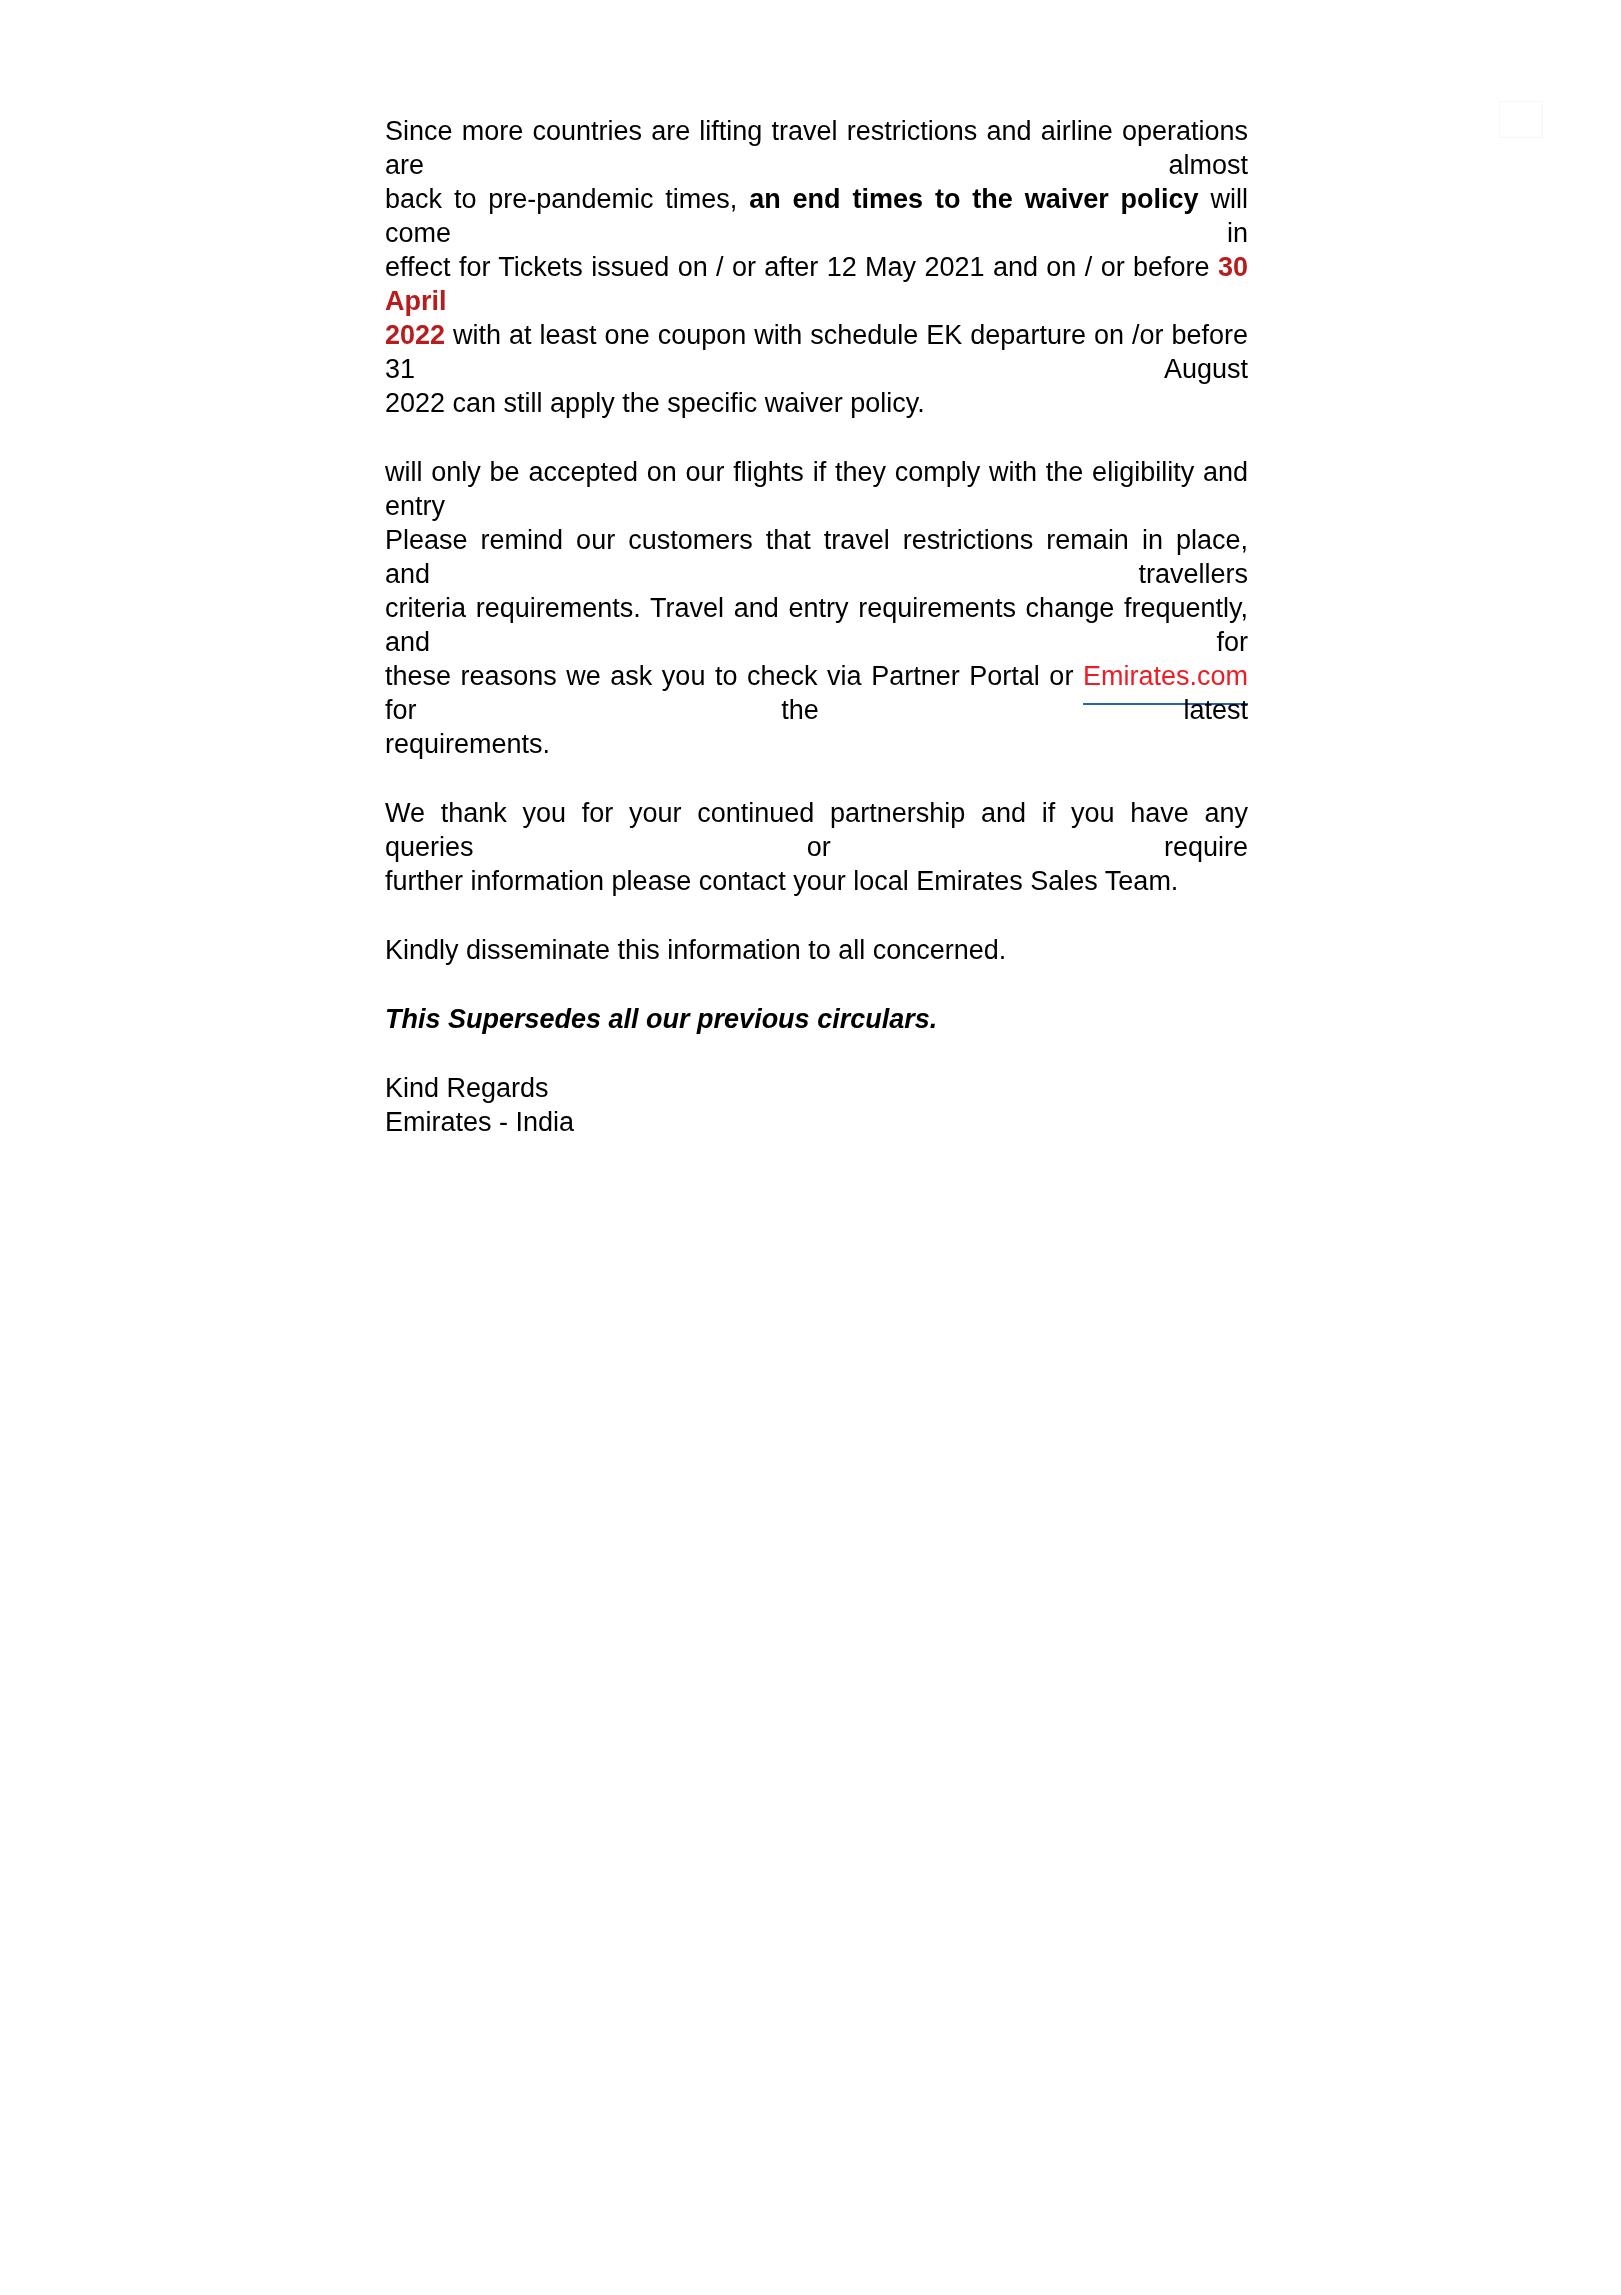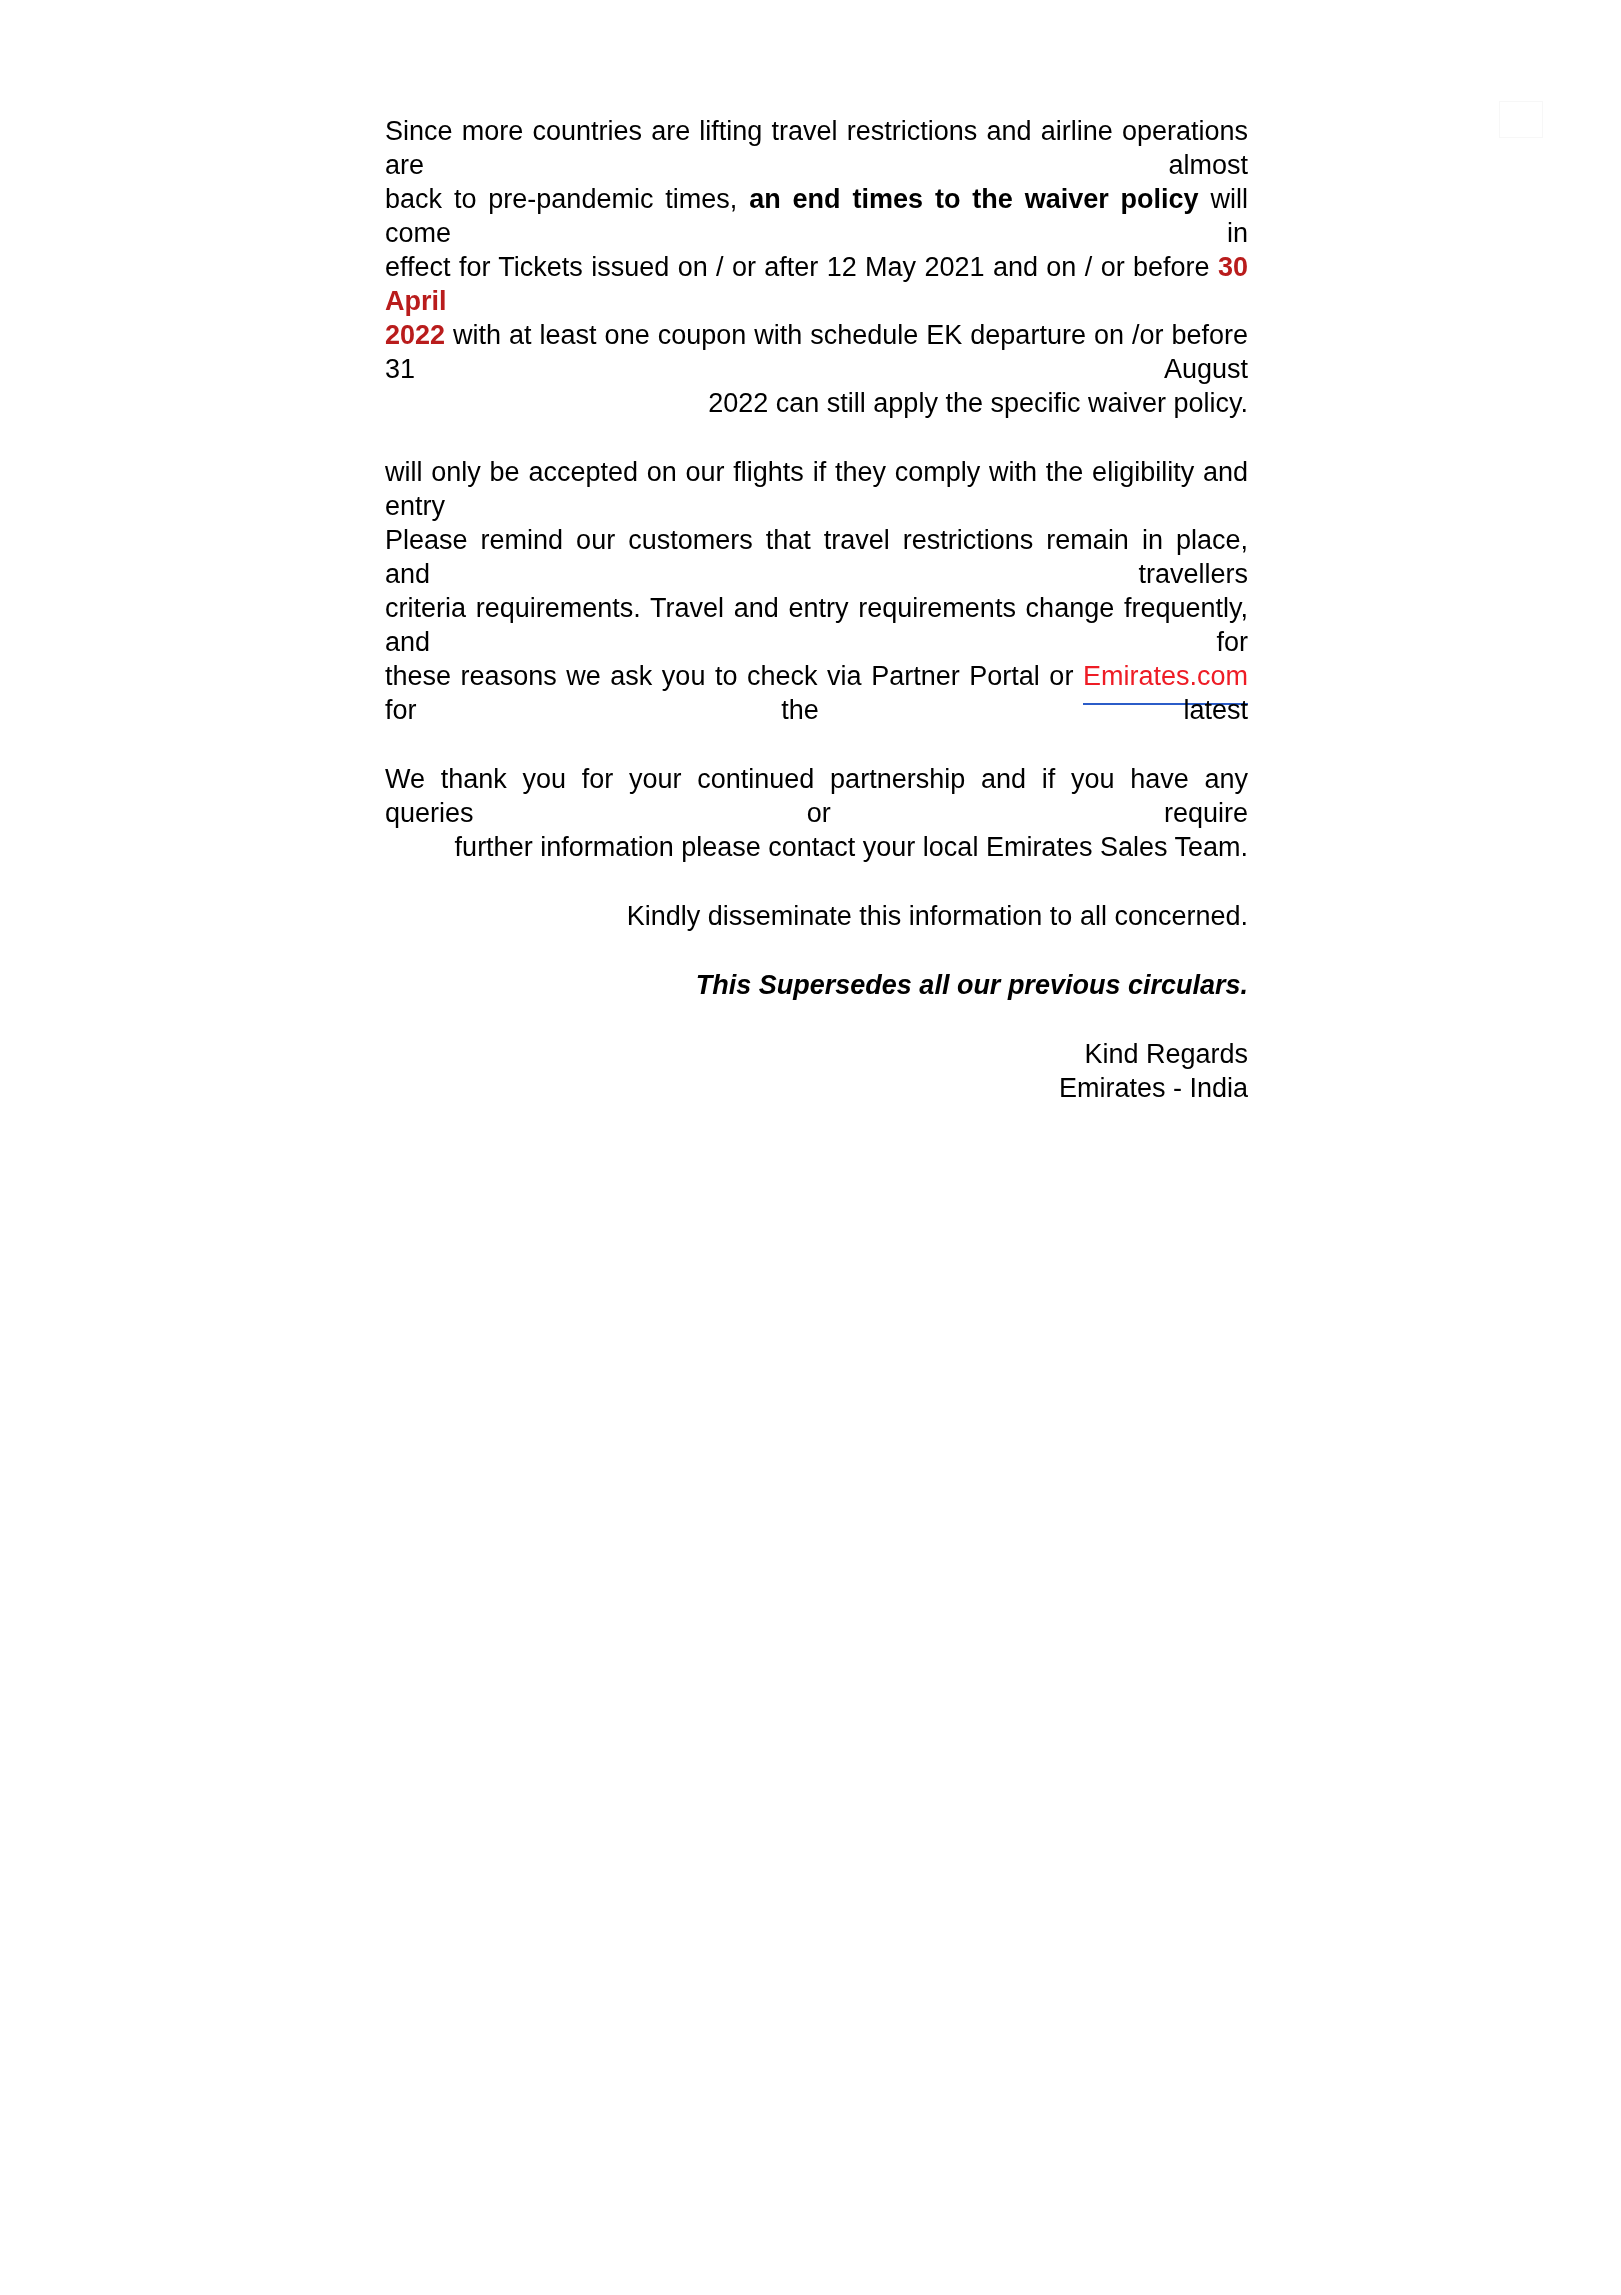--- a/index.html
+++ b/index.html
@@ -16,21 +16,21 @@
     position: absolute;
     left: 385px;
     top: 114px;
     width: 863px;
     font-size: 27px;
     line-height: 34px;
   }
   .para { margin: 0 0 35px 0; }
   .para.p5 { }
   .jline { text-align: justify; text-align-last: justify; }
-  .lline { text-align: right; }
+  .lline { text-align: left; }
   .b { font-weight: bold; }
   .red { color: #b91c1c; }
   .link {
     color: #ee1c25;
     font-weight: normal;
     border-bottom: 2.6px solid #2b5cc8;
     padding-bottom: 12px;
     cursor: pointer;
     text-decoration: none;
   }
@@ -61,20 +61,21 @@
       <div class="jline"><span>effect for Tickets issued on / or after 12 May 2021 and on / or before </span><span class="b red">30 April</span></div>
       <div class="jline"><span class="b red">2022</span><span> with at least one coupon with schedule EK departure on /or before 31 August</span></div>
       <div class="lline"><span>2022 can still apply the specific waiver policy.</span></div>
     </div>
 
     <div class="para">
       <div class="jline"><span>will only be accepted on our flights if they comply with the eligibility and entry</span></div>
       <div class="jline"><span>Please remind our customers that travel restrictions remain in place, and travellers</span></div>
       <div class="jline"><span>criteria requirements. Travel and entry requirements change frequently, and for</span></div>
       <div class="jline"><span>these reasons we ask you to check via Partner Portal or </span><a class="link">Emirates.com</a><span> for the latest</span></div>
+      <div class="lline"><span>requirements.</span></div>
     </div>
 
     <div class="para">
       <div class="jline"><span>We thank you for your continued partnership and if you have any queries or require</span></div>
       <div class="lline"><span>further information please contact your local Emirates Sales Team.</span></div>
     </div>
 
     <div class="para">
       <div class="lline"><span>Kindly disseminate this information to all concerned.</span></div>
     </div>

